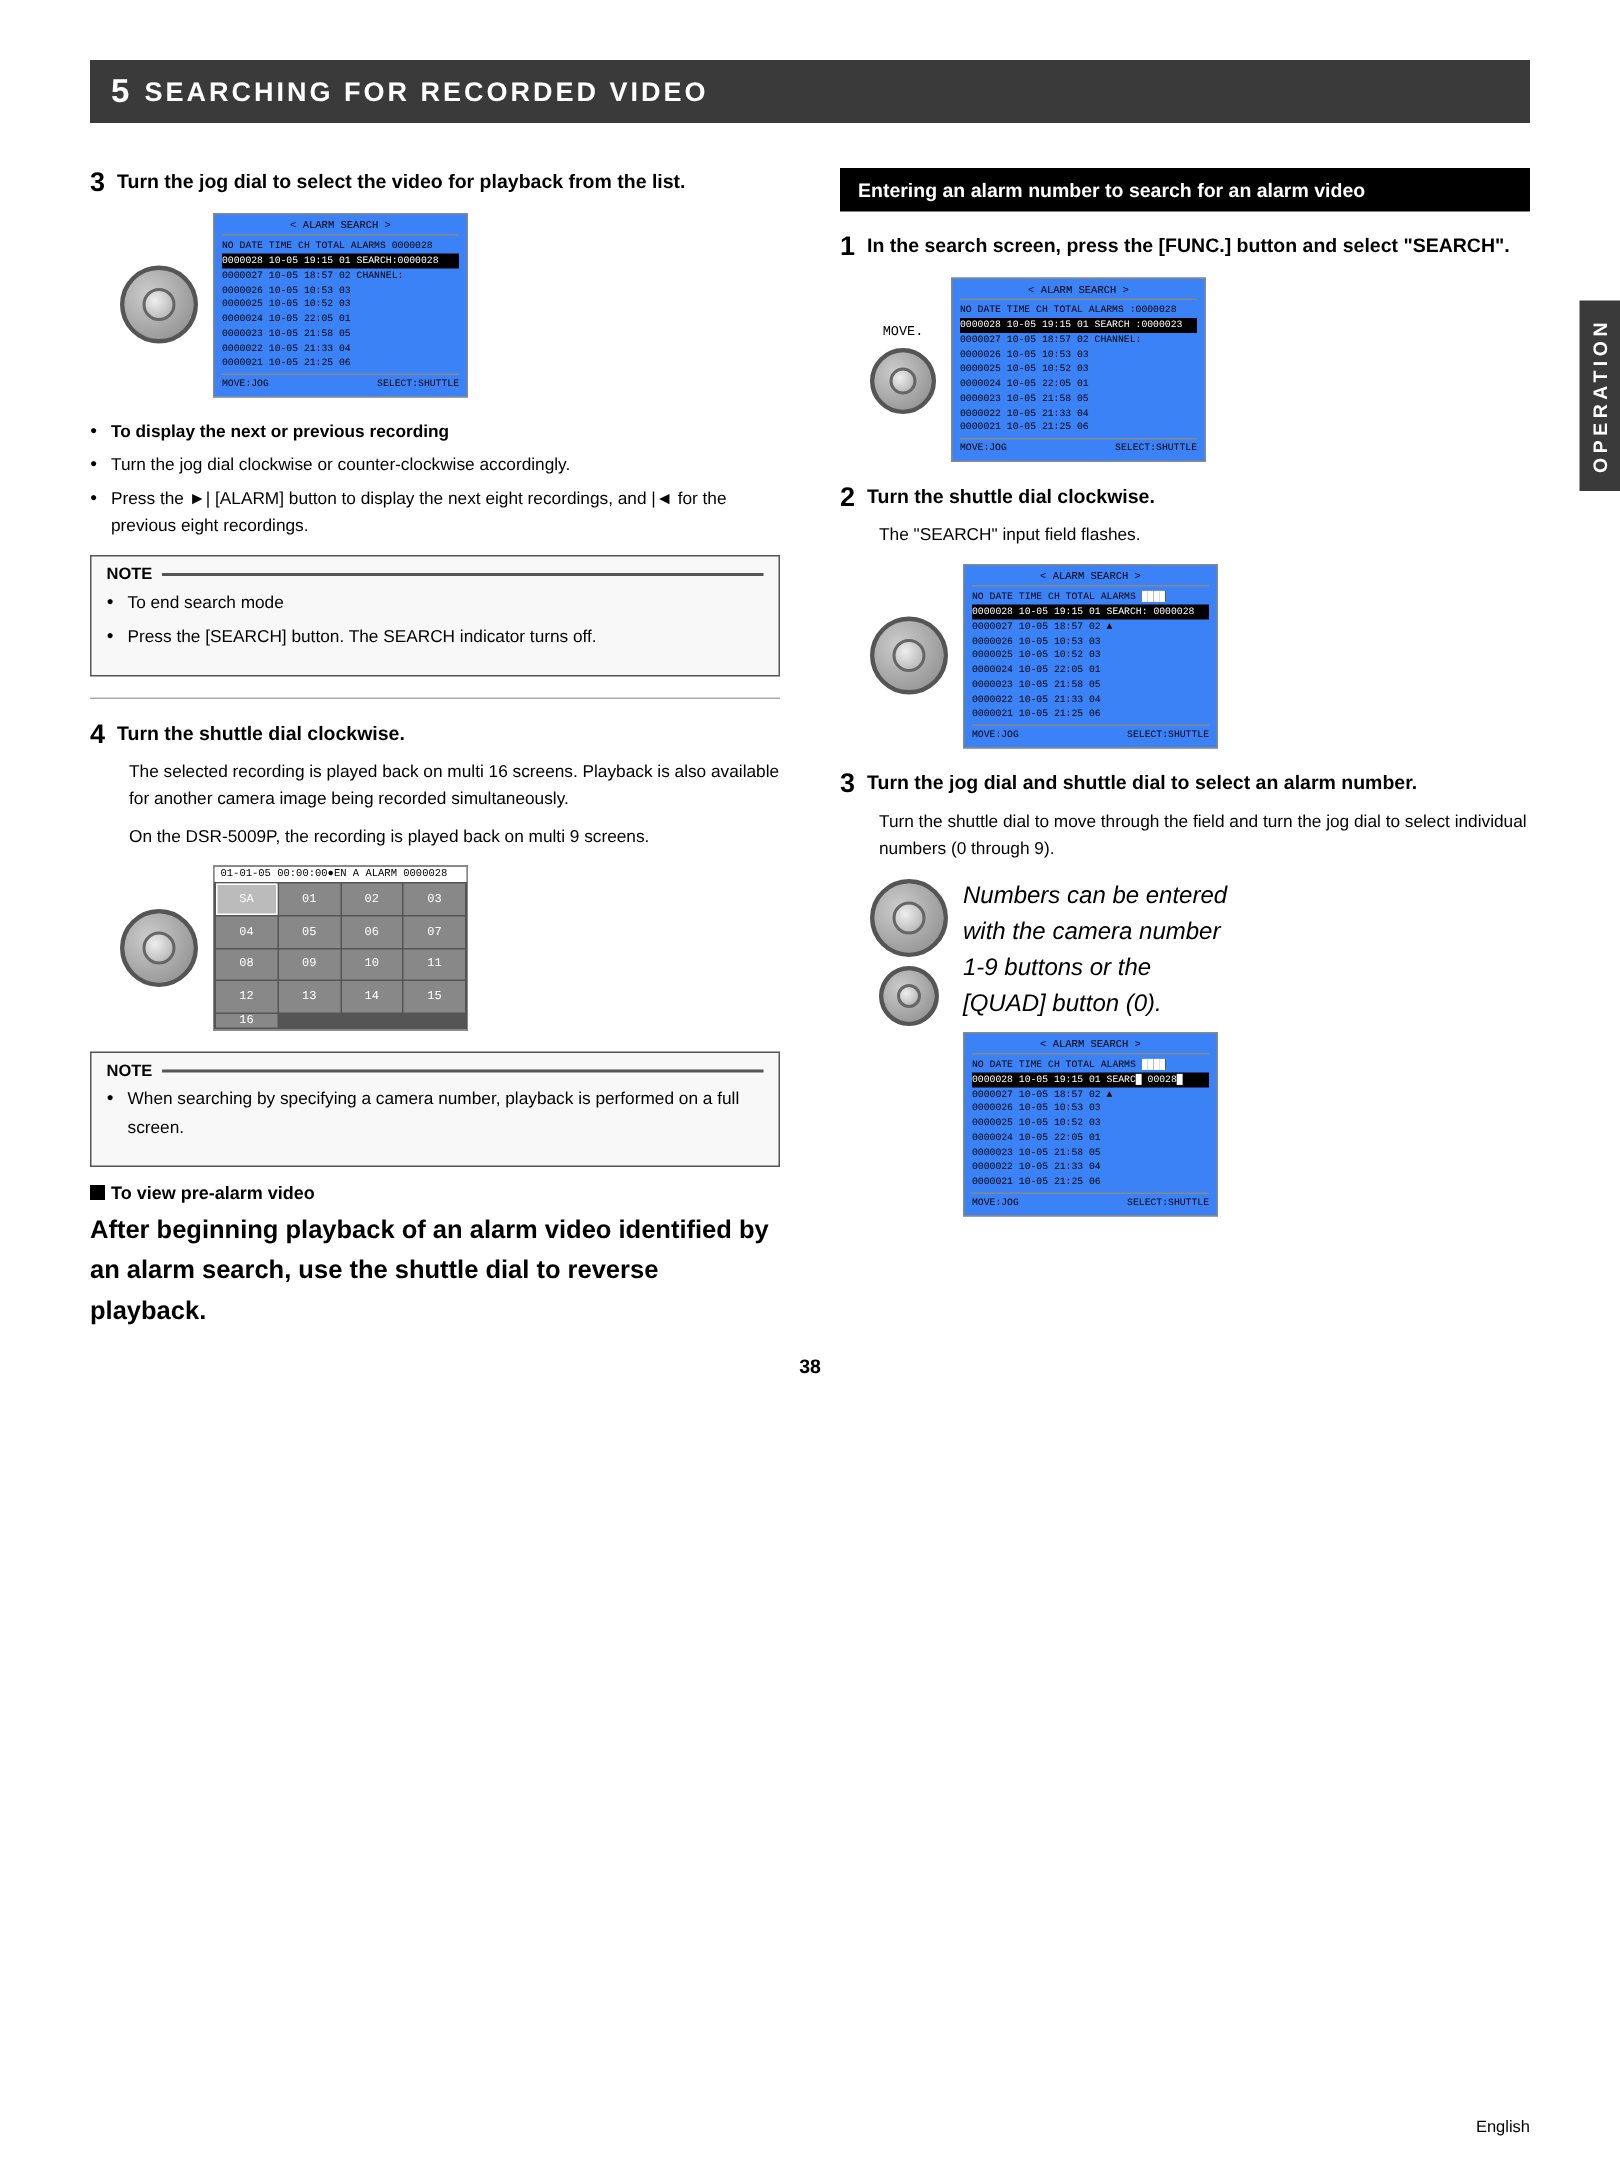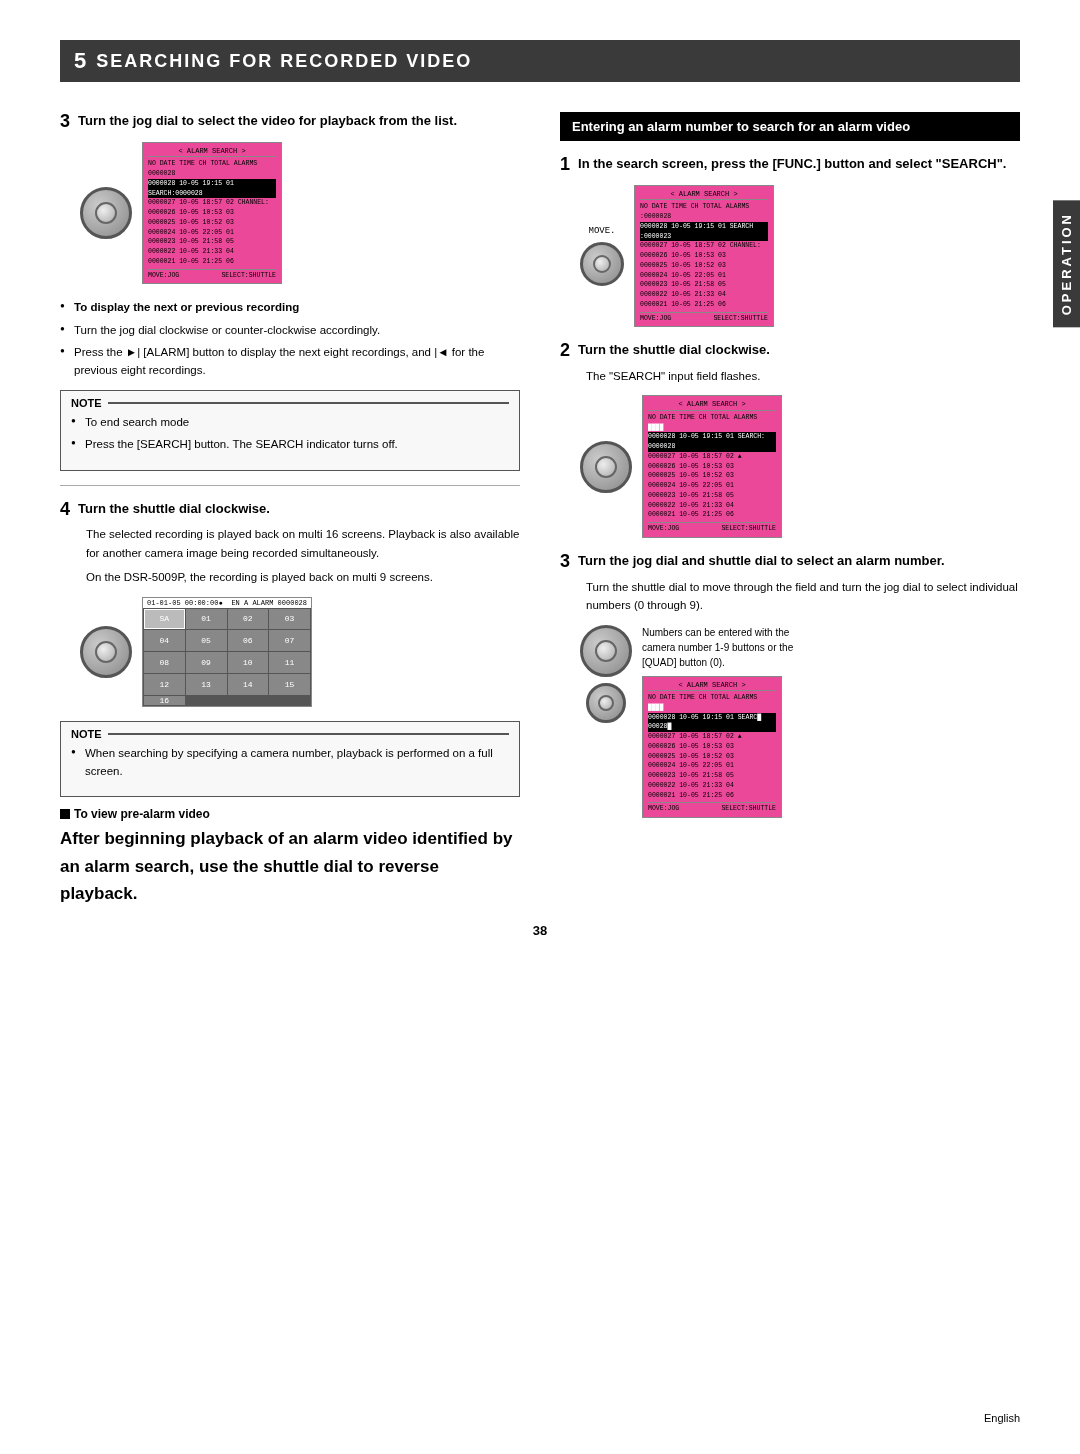--- a/index.html
+++ b/index.html
@@ -48,25 +48,25 @@
     .col-left {
       flex: 1;
     }
     .col-right {
       flex: 1;
     }
 
     
     .screen-mockup {
       border: 1.5px solid #888;
-      background: #ec4899;
+      background: #3b82f6;
       font-size: 7.5px;
       font-family: 'Courier New', monospace;
       padding: 3px 5px;
-      width: 140px;
+      width: 170px;
       line-height: 1.5;
     }
     .screen-title {
       text-align: center;
       font-size: 7px;
       border-bottom: 1px solid #888;
       margin-bottom: 2px;
     }
     .screen-footer {
       display: flex;
@@ -158,21 +158,21 @@
       height: 110px;
       display: flex;
       flex-direction: column;
     }
     .multi-screen-header {
       background: #fff;
       font-size: 7px;
       font-family: 'Courier New', monospace;
       padding: 1px 4px;
       display: flex;
-      justify-content: space-between;
+      justify-content: flex-start;
     }
     .multi-screen-grid {
       display: grid;
       grid-template-columns: repeat(4, 1fr);
       grid-template-rows: repeat(4, 1fr);
       flex: 1;
       gap: 1px;
       padding: 1px;
       background: #555;
     }
@@ -482,21 +482,21 @@
         <div class="figure-row" style="align-items:flex-start;">
           <div style="display:flex;flex-direction:column;align-items:center;gap:6px;">
             <div class="jog-dial">
               <div class="jog-dial-inner"></div>
             </div>
             <div class="jog-dial" style="width:40px;height:40px;">
               <div class="jog-dial-inner" style="width:16px;height:16px;"></div>
             </div>
           </div>
           <div style="display:flex;flex-direction:column;gap:6px;">
-            <div style="font-size:10px;line-height:1.5;max-width:180px;">Numbers can be entered with the camera number 1-9 buttons or the [QUAD] button (0).</div>
+            <div style="font-size:16px;line-height:1.5;max-width:180px;font-style:italic;">Numbers can be entered with the camera number 1-9 buttons or the [QUAD] button (0).</div>
             <div class="screen-mockup">
               <div class="screen-title">&lt; ALARM SEARCH &gt;</div>
               <div style="font-size:6.5px;font-family:'Courier New',monospace;">NO DATE TIME CH TOTAL ALARMS <span style="background:#000;color:#fff;">████</span></div>
               <div style="font-size:6.5px;font-family:'Courier New',monospace;background:#000;color:#fff;">0000028 10-05 19:15 01 SEARC█ 00028█</div>
               <div style="font-size:6.5px;font-family:'Courier New',monospace;">0000027 10-05 18:57 02   ▲</div>
               <div style="font-size:6.5px;font-family:'Courier New',monospace;">0000026 10-05 10:53 03</div>
               <div style="font-size:6.5px;font-family:'Courier New',monospace;">0000025 10-05 10:52 03</div>
               <div style="font-size:6.5px;font-family:'Courier New',monospace;">0000024 10-05 22:05 01</div>
               <div style="font-size:6.5px;font-family:'Courier New',monospace;">0000023 10-05 21:58 05</div>
               <div style="font-size:6.5px;font-family:'Courier New',monospace;">0000022 10-05 21:33 04</div>

